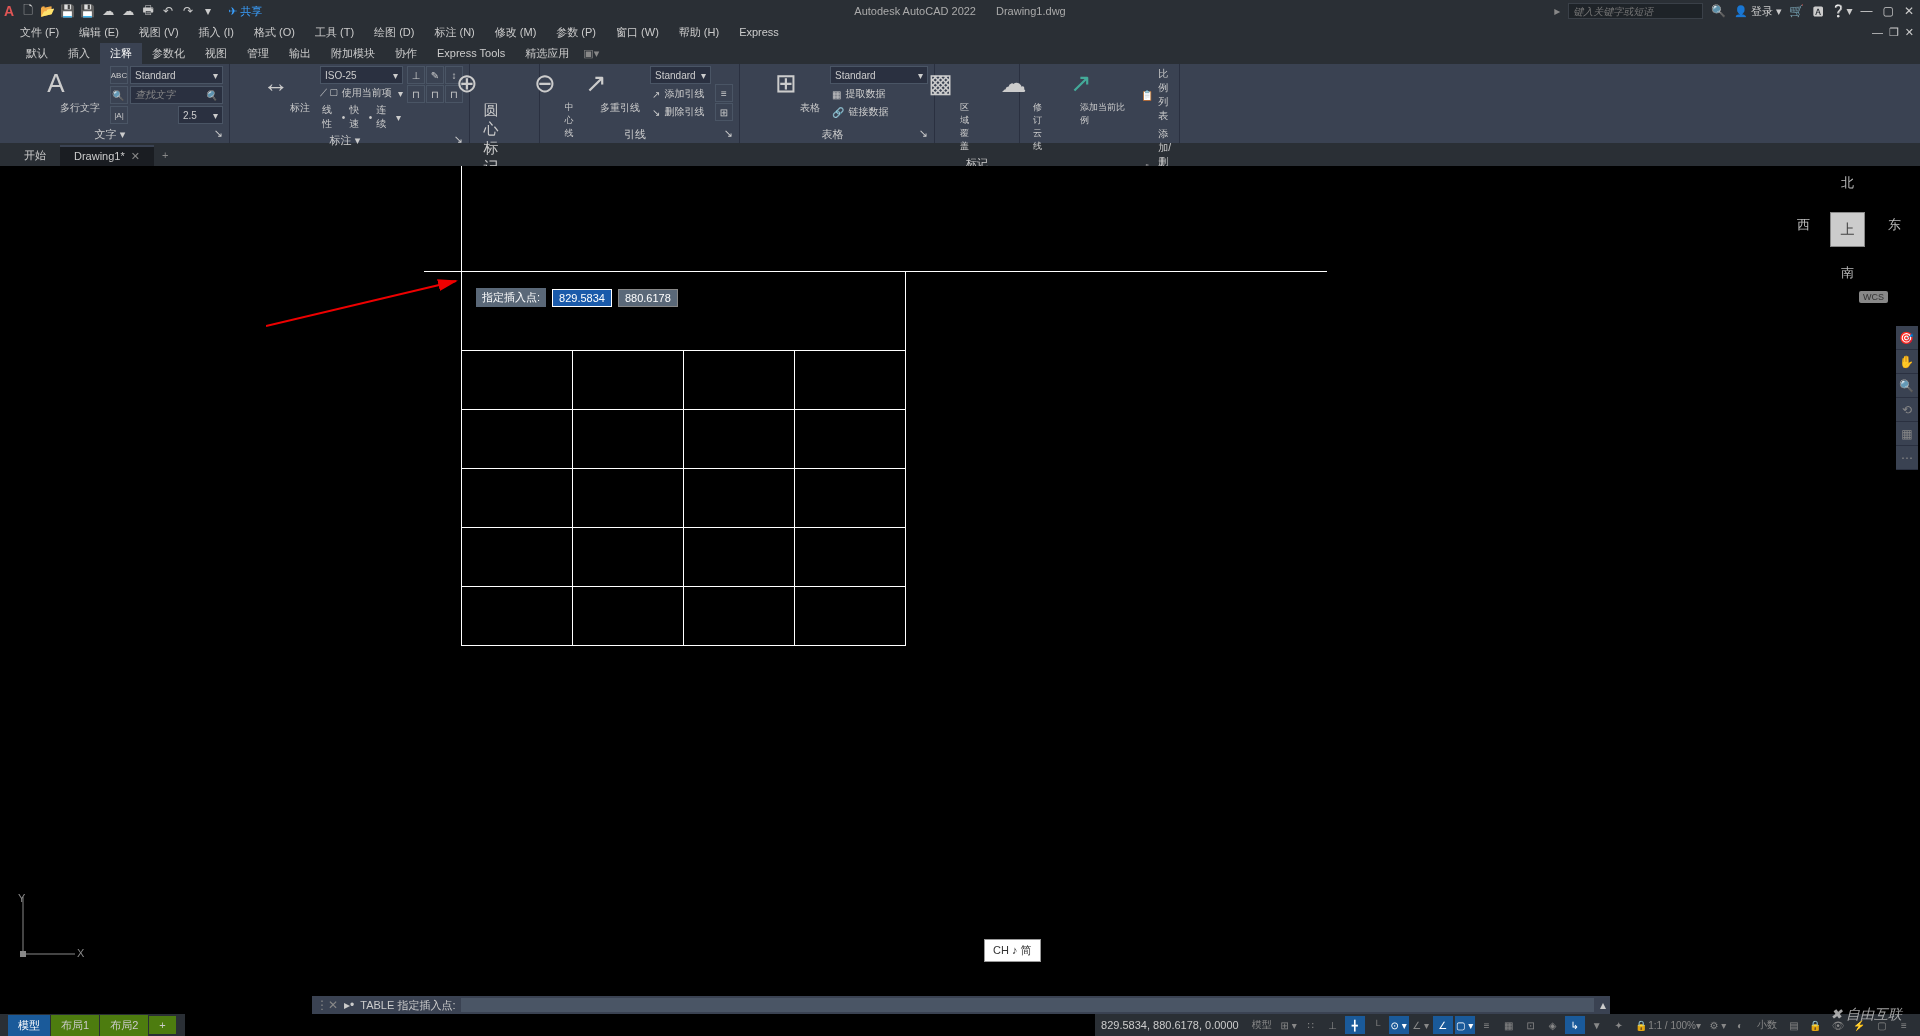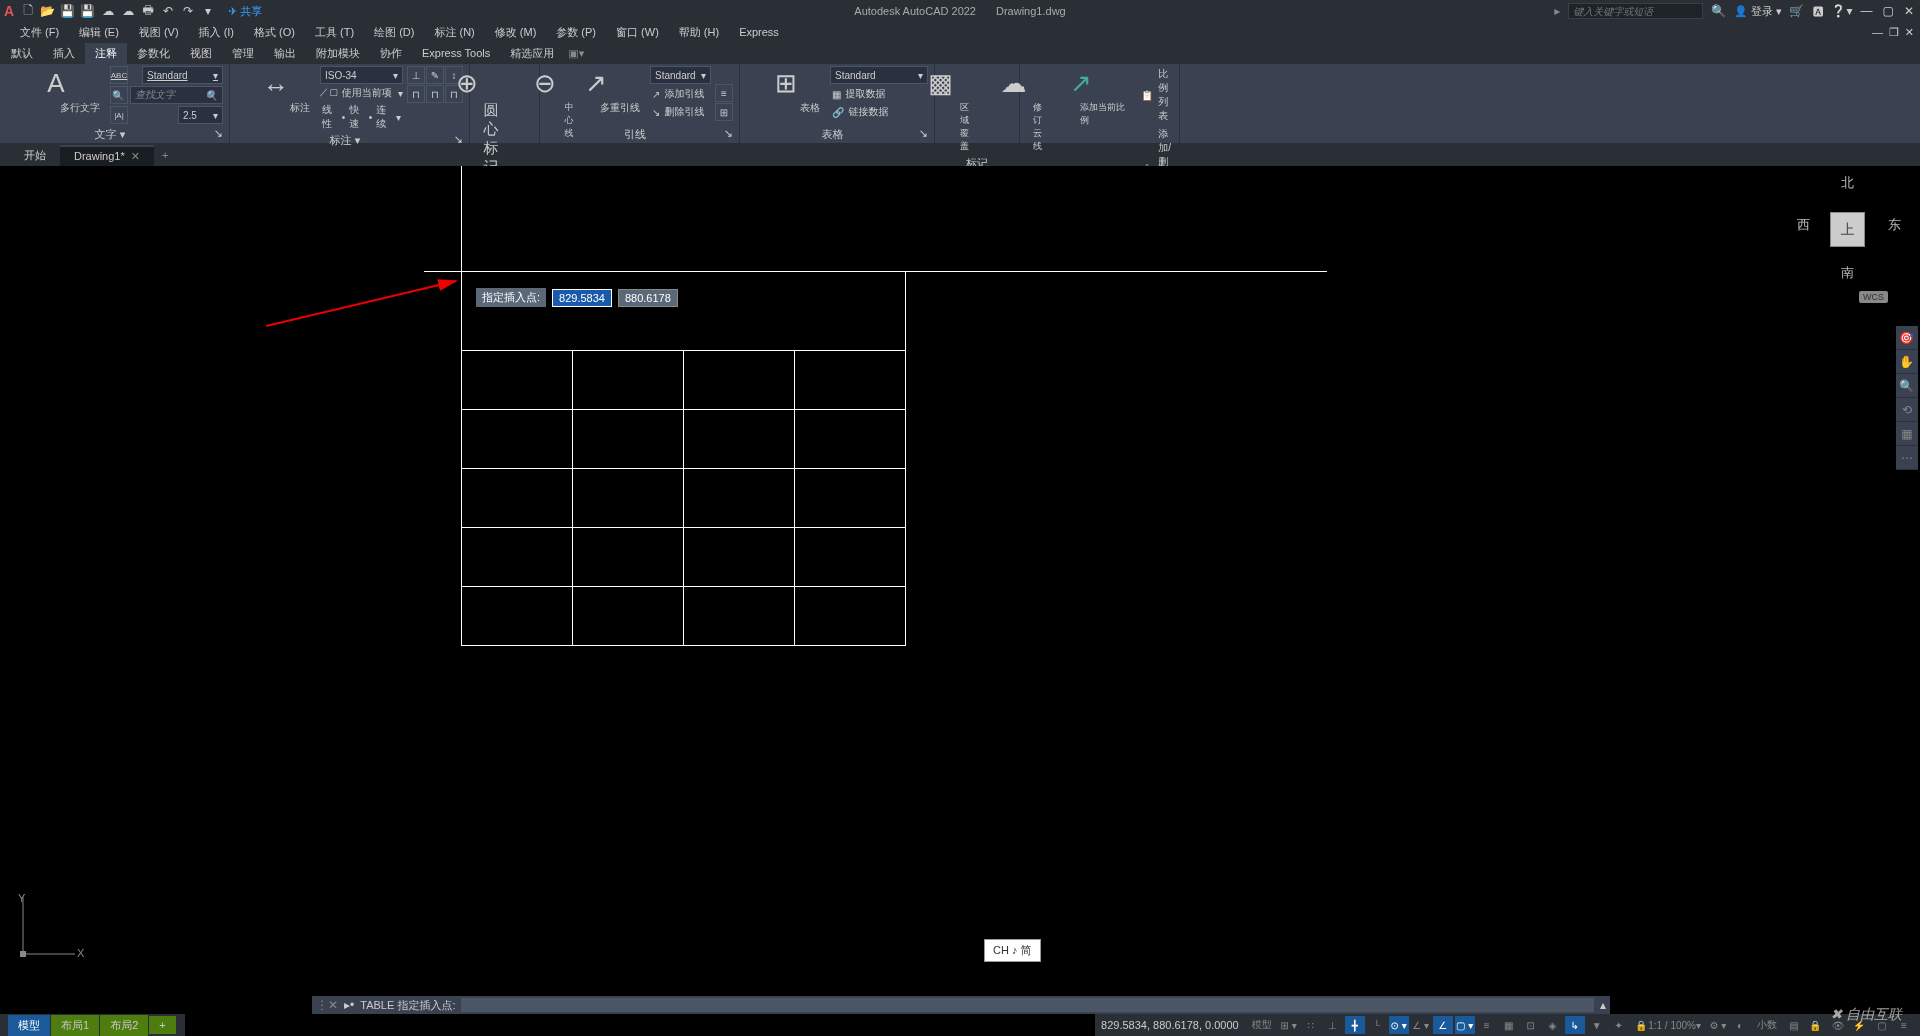--- a/index.html
+++ b/index.html
@@ -16,21 +16,21 @@
 .title-bar .search-box { background: #1e2328; border: 1px solid #3a4048; width: 135px; height: 16px; color: #666; font-size: 10px; font-style: italic; padding: 0 4px; }
 .title-bar .login { color: #ccc; font-size: 11px; display: flex; align-items: center; gap: 3px; }
 .title-bar .window-controls { display: flex; gap: 10px; color: #ccc; font-size: 12px; }
 
 
 .menu-bar { height: 20px; background: #2a2f35; display: flex; align-items: center; padding: 0 10px; gap: 0; color: #ccc; font-size: 11px; position: relative; }
 .menu-bar .menu-item { padding: 2px 10px; cursor: pointer; }
 .menu-bar .right-end { position: absolute; right: 6px; display: flex; gap: 6px; }
 
 
-.ribbon-tabs { height: 22px; background: #2a2f35; display: flex; align-items: center; padding: 0 1px; gap: 0; font-size: 11px; }
+.ribbon-tabs { height: 22px; background: #2a2f35; display: flex; align-items: center; padding: 0 16px; gap: 0; font-size: 11px; }
 .ribbon-tab { padding: 3px 10px; cursor: pointer; color: #ccc; }
 .ribbon-tab.active { background: #3a4252; color: #fff; }
 .ribbon-arrow { margin-left: 4px; color: #888; }
 
 
 .ribbon-content { height: 80px; background: #3a4252; display: flex; align-items: stretch; border-bottom: 1px solid #2a2f35; }
 .ribbon-panel { display: flex; flex-direction: column; border-right: 1px solid #2a3040; padding: 2px 6px 0 6px; }
 .ribbon-panel .panel-body { flex: 1; display: flex; align-items: flex-start; gap: 4px; }
 .ribbon-panel .panel-title { text-align: center; color: #ccc; font-size: 11px; padding: 1px 0; }
 .big-button { display: flex; flex-direction: column; align-items: center; justify-content: center; cursor: pointer; padding: 2px 6px; }
@@ -182,21 +182,21 @@
 
 <div class="ribbon-content">
 
   <div class="ribbon-panel" style="width:230px;">
     <div class="panel-body">
       <div class="big-button">
         <span class="icon">A</span>
         <span class="label">多行文字</span>
       </div>
       <div style="flex:1; display:flex; flex-direction:column; gap:2px;">
-        <div style="display:flex; gap:14px;text-decoration:underline;">
+        <div style="display:flex; gap:2px;">
           <span class="small-btn" style="font-size:8px;">ABC</span>
           <div class="dropdown-box" style="flex:1;">
               <span>Standard</span>
               <span>▾</span>
             </div>
         </div>
         <div style="display:flex; gap:2px;">
           <span class="small-btn">🔍</span>
           <div class="dropdown-box" style="flex:1; font-style:italic; color:#888;">
               <span>查找文字</span>
@@ -216,21 +216,21 @@
   </div>
 
   <div class="ribbon-panel" style="width:240px;">
     <div class="panel-body">
       <div class="big-button">
         <span class="icon">↔</span>
         <span class="label">标注</span>
       </div>
       <div style="flex:1; display:flex; flex-direction:column; gap:2px;">
         <div class="dropdown-box">
-            <span>ISO-34</span>
+            <span>ISO-25</span>
             <span>▾</span>
           </div>
         <div class="check-item">⟋ ▢ <span>使用当前项</span> <span style="margin-left:auto;">▾</span></div>
         <div class="text-item">
           <span>线性</span> • 
           <span>快速</span> • 
           <span>连续</span> ▾
         </div>
       </div>
       <div style="display:flex; flex-direction:column; gap:1px;">

